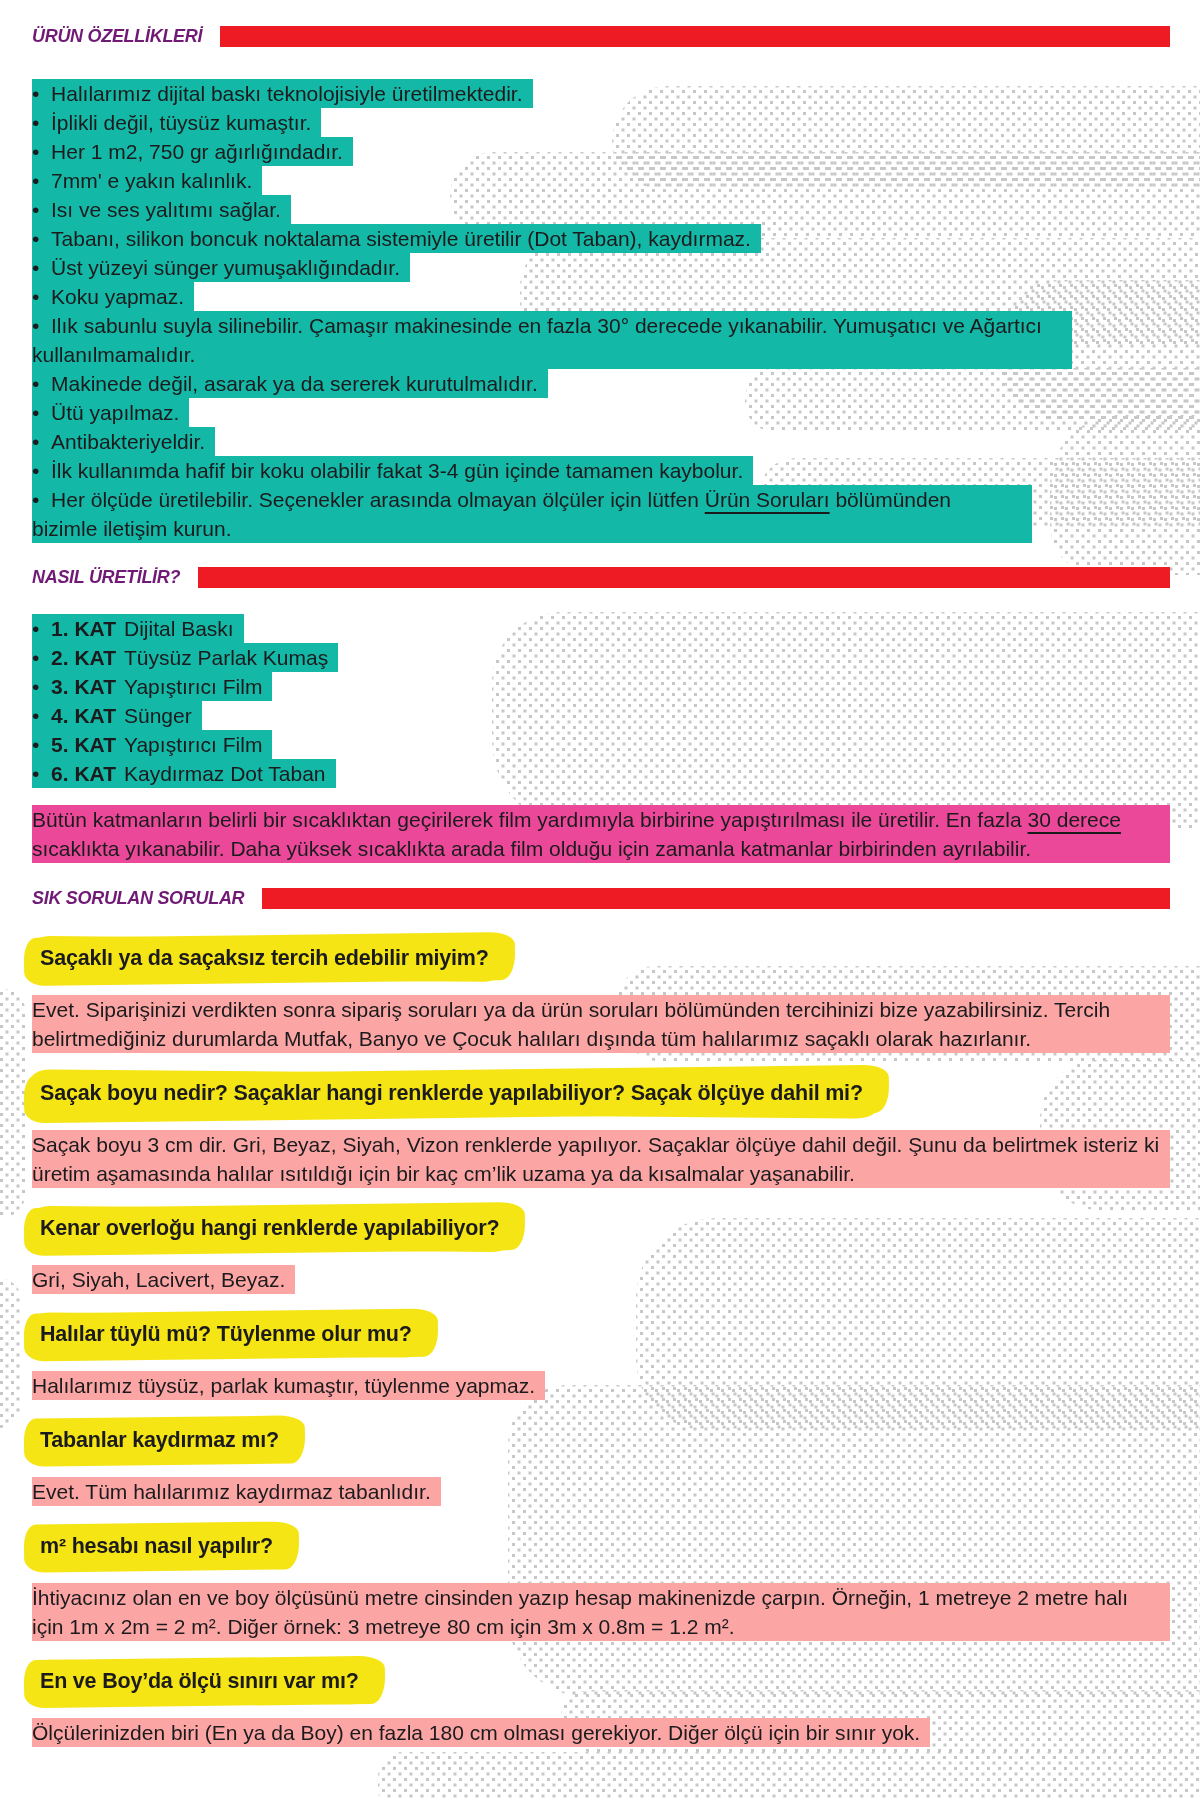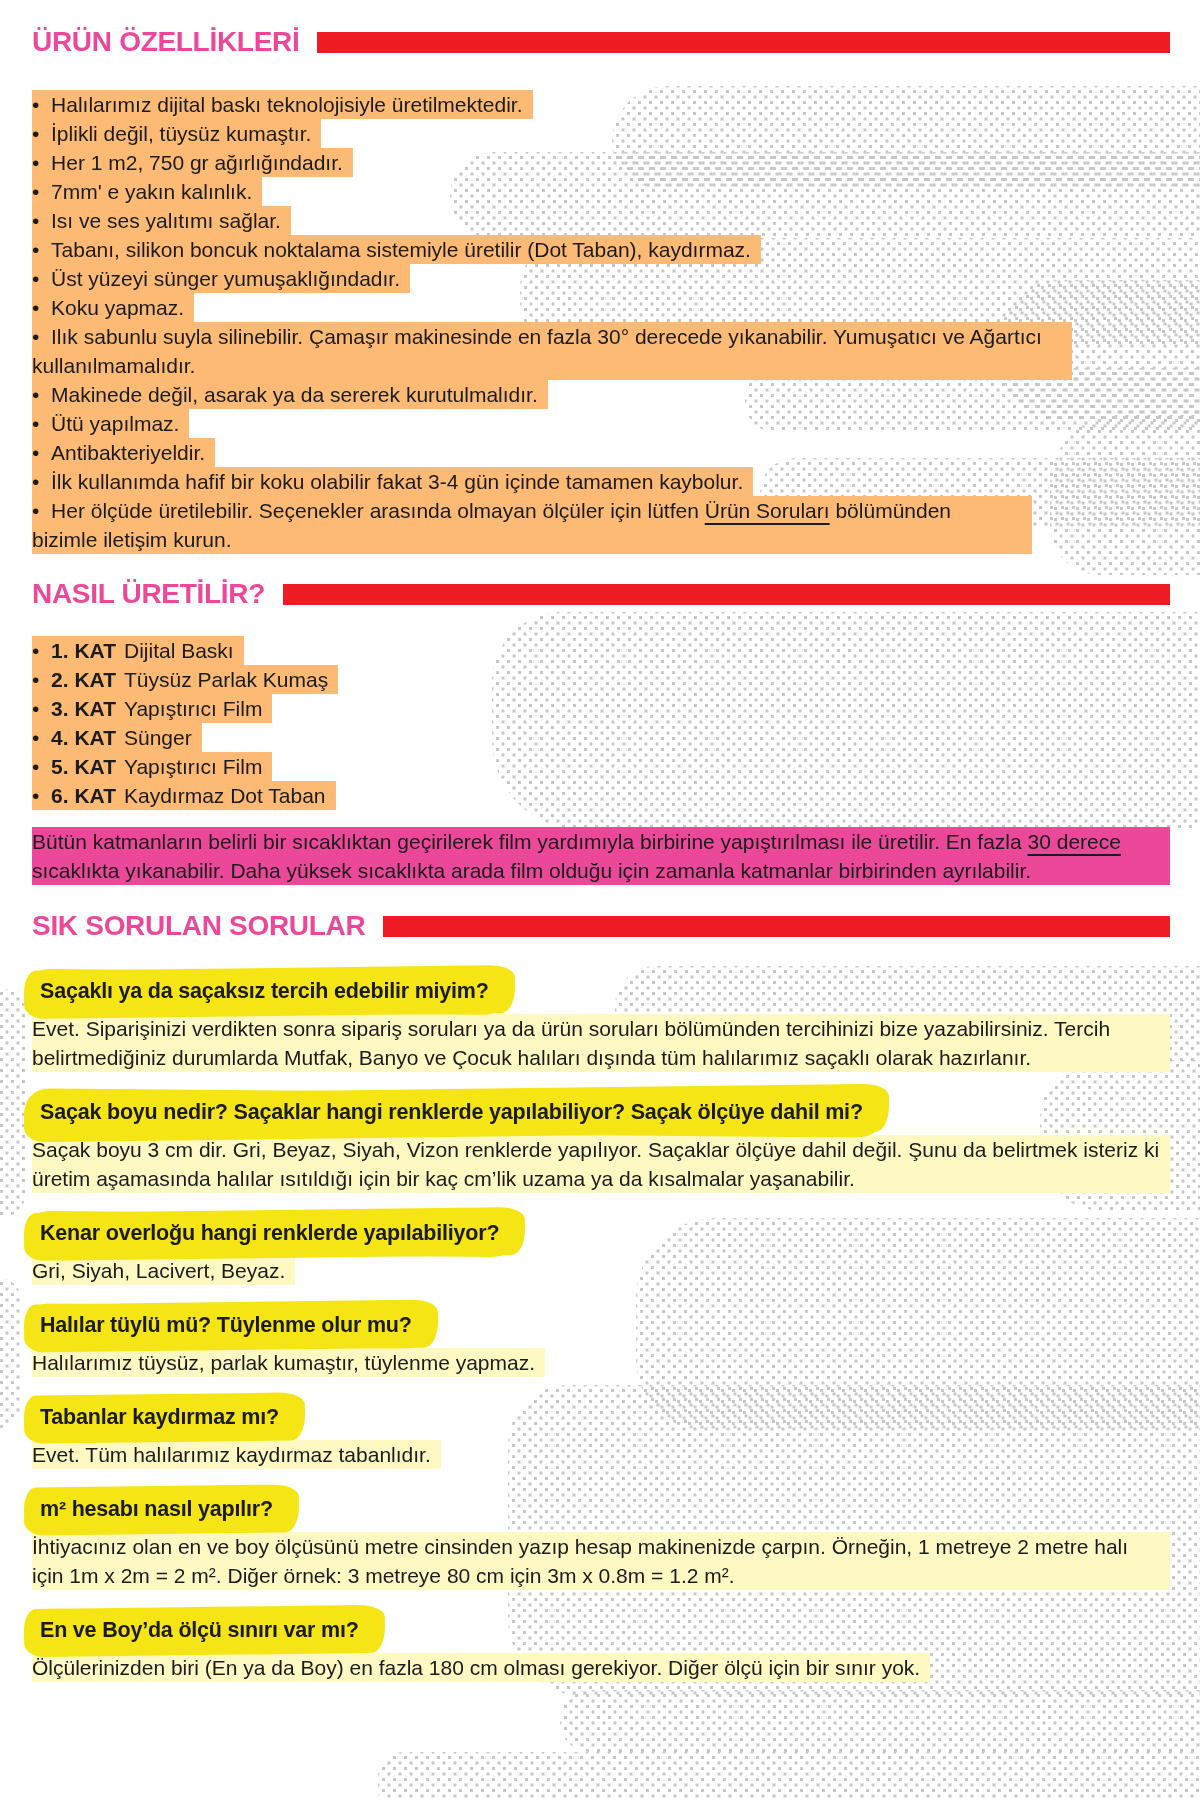--- a/index.html
+++ b/index.html
@@ -34,28 +34,28 @@
   .b13 { left:560px;  top:1690px; right:0; height:62px;  border-radius:30px 0 0 30px; }
   .b14 { left:378px;  top:1752px; right:0; height:48px;  border-radius:24px 0 0 8px; }
   .s1  { left:-26px;  top:988px;  width:52px; height:230px; border-radius:0 26px 26px 0; }
   .s2  { left:-26px;  top:1278px; width:48px; height:150px; border-radius:0 24px 24px 0; }
 
   
   .content { position:relative; z-index:1; padding:26px 30px 0 32px; }
 
   .sec-head { display:flex; align-items:center; gap:18px; }
   .sec-title {
-    font-size:28px; font-weight:800; letter-spacing:-0.3px;
-    color:#ec4899; white-space:nowrap;
+    font-size:18px; font-weight:800; letter-spacing:-0.3px;
+    color:#701a75; white-space:nowrap;font-style:italic;
   }
   .bar { flex:1; height:21px; background:#ee1b24; }
 
   .bullets { margin-top:32px; }
   .bullet-item {
-    display:table; background:#fdba74;
+    display:table; background:#14b8a6;
     font-size:21px; line-height:29px; padding-right:10px;
   }
   .bullet-item::before { content:"\2022\00a0\00a0"; }
   .w-9  { max-width:1040px; }
   .w-14 { max-width:1000px; }
   .ulink { text-decoration:underline; text-underline-offset:5px; cursor:pointer; }
 
   .sec-head.h2 { margin-top:24px; }
   .kat-list { margin-top:26px; }
   .kat-label { font-weight:700; margin-right:8px; }
@@ -79,21 +79,21 @@
   .q::after {
     top:-6px; bottom:-7px; left:-10px; right:-14px;
     border-radius:20px 10px 22px 12px / 12px 22px 10px 20px;
     transform:rotate(0.5deg);
   }
   .q span {
     position:relative; z-index:1;
     font-weight:700; font-size:21.5px; line-height:29px; letter-spacing:-0.2px;text-align:right;
   }
   .ans {
-    display:table; background:#fef9c3; margin-top:8px;
+    display:table; background:#fca5a5; margin-top:22px;
     font-size:21px; line-height:29px; padding-right:10px;
   }
 </style>
 </head>
 <body>
 
 <div class="page">
 
   <div class="dots b1"></div>
   <div class="dots b2"></div>

